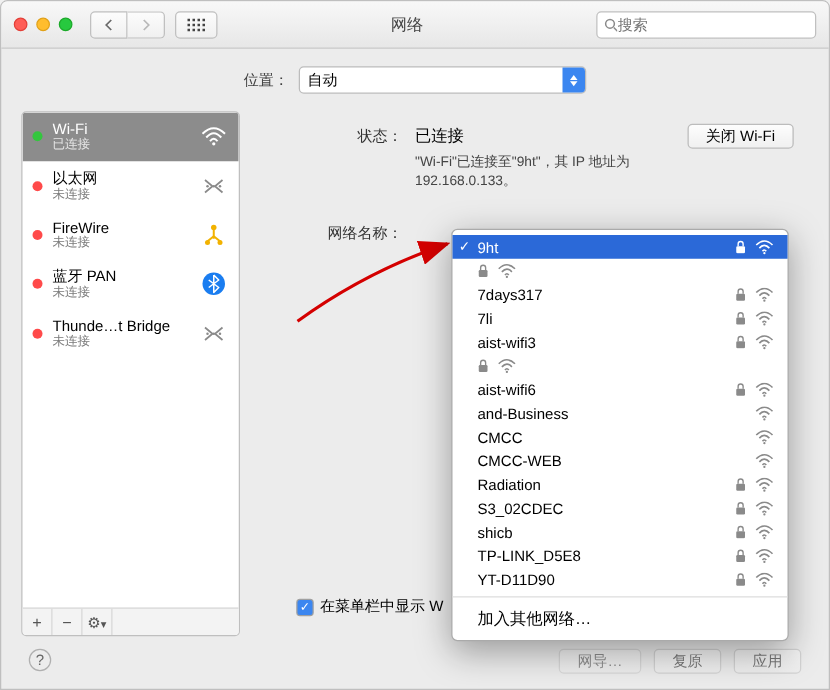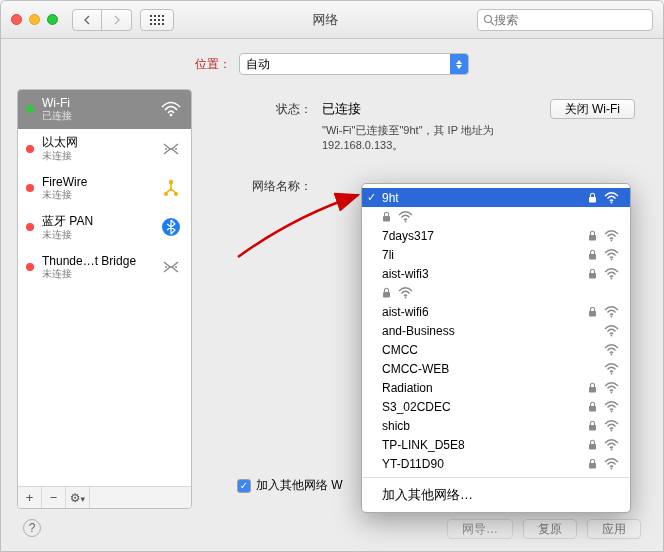--- a/index.html
+++ b/index.html
@@ -13,27 +13,27 @@
 .dot.green { background: #27c93f; border: 0.5px solid #1baa29; }
 .tb-group { display: flex; }
 .tb-btn { height: 22px; width: 30px; background: linear-gradient(#fcfcfc,#f0f0f0); border: 1px solid #c0c0c0; display: flex; align-items: center; justify-content: center; color: #4a4a4a; cursor: default; }
 .tb-btn:first-child { border-radius: 4px 0 0 4px; }
 .tb-btn:last-child { border-radius: 0 4px 4px 0; border-left: none; }
 .tb-btn.single { border-radius: 4px; width: 34px; }
 .tb-title { flex: 1; text-align: center; font-size: 13px; color: #444; }
 .search-wrap { width: 176px; height: 22px; background: #fff; border: 1px solid #c0c0c0; border-radius: 4px; display: flex; align-items: center; padding: 0 5px; }
 .search-wrap input { border: none; outline: none; width: 100%; font-size: 12px; color: #6a6a6a; }
 .loc-row { display: flex; align-items: center; justify-content: center; gap: 8px; padding: 14px 0; }
-.loc-row label { color: #b91c1c; font-size: 12px; }
+.loc-row label { color: #404040; font-size: 12px; }
 .select { height: 22px; width: 230px; background: #fff; border: 1px solid #bcbcbc; border-radius: 4px; display: flex; align-items: center; padding: 0 6px; position: relative; }
 .select .caret { position: absolute; right: 0; top: 0; bottom: 0; width: 18px; background: #3b86f0; border-radius: 0 3px 3px 0; display: flex; flex-direction: column; align-items: center; justify-content: center; gap: 1px; }
 .caret::before, .caret::after { content: ''; width: 0; height: 0; border-left: 3px solid transparent; border-right: 3px solid transparent; }
 .caret::before { border-bottom: 4px solid #fff; }
 .caret::after { border-top: 4px solid #fff; }
-.body-row { display: flex; padding: 0 16px; height: 420px; gap: 10px; position: relative; }
+.body-row { display: flex; padding: 0 16px; height: 420px; gap: 20px; position: relative; }
 .sidebar { width: 175px; background: #fff; border: 1px solid #bfbfbf; border-radius: 4px; display: flex; flex-direction: column; overflow: hidden; }
 .sb-list { flex: 1; overflow: hidden; }
 .sb-item { display: flex; align-items: center; padding: 6px 8px; gap: 8px; border-bottom: 0.5px solid rgba(0,0,0,0); }
 .sb-item.sel { background: #8c8c8c; color: #fff; }
 .status-dot { width: 8px; height: 8px; border-radius: 50%; flex-shrink: 0; }
 .status-dot.green { background: #33c63e; }
 .status-dot.red { background: #ff4a4a; }
 .sb-text { flex: 1; line-height: 1.2; overflow: hidden; }
 .sb-name { font-size: 12px; white-space: nowrap; overflow: hidden; text-overflow: ellipsis; }
 .sb-sub { font-size: 10px; color: #7a7a7a; }
@@ -241,21 +241,21 @@
     <defs>
         <marker id="ah" markerWidth="10" markerHeight="8" refX="9" refY="4" orient="auto">
           <path d="M0,0 L10,4 L0,8 Z" fill="#d40000"></path>
         </marker>
       </defs>
     <path d="M 5 70 Q 60 30 125 8" stroke="#d40000" stroke-width="2.5" fill="none" marker-end="url(#ah)"></path>
   </svg>
 
   <div class="checkbox-row">
     <div class="ck">✓</div>
-    <span>加入其他网络 W</span>
+    <span>在菜单栏中显示 W</span>
   </div>
 
   <div class="dropdown" id="dropdown">
       <div class="dd-item sel">
         <span class="chk">✓</span>
         <span class="dd-name">9ht</span>
         <span class="dd-lock">
           <svg width="9" height="11">
             <rect x="1" y="5" width="7" height="5.5" rx="1" fill="#fff"></rect>
             <path d="M2.5 5 V3.2 a2 2 0 0 1 4 0 V5" stroke="#fff" fill="none" stroke-width="1.1"></path>

